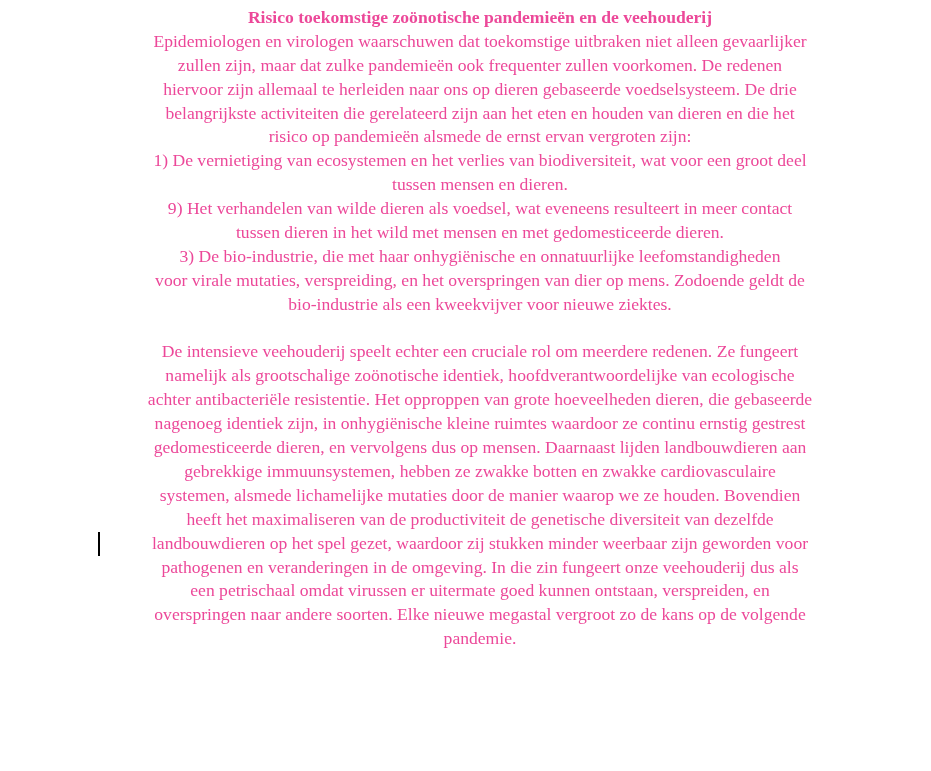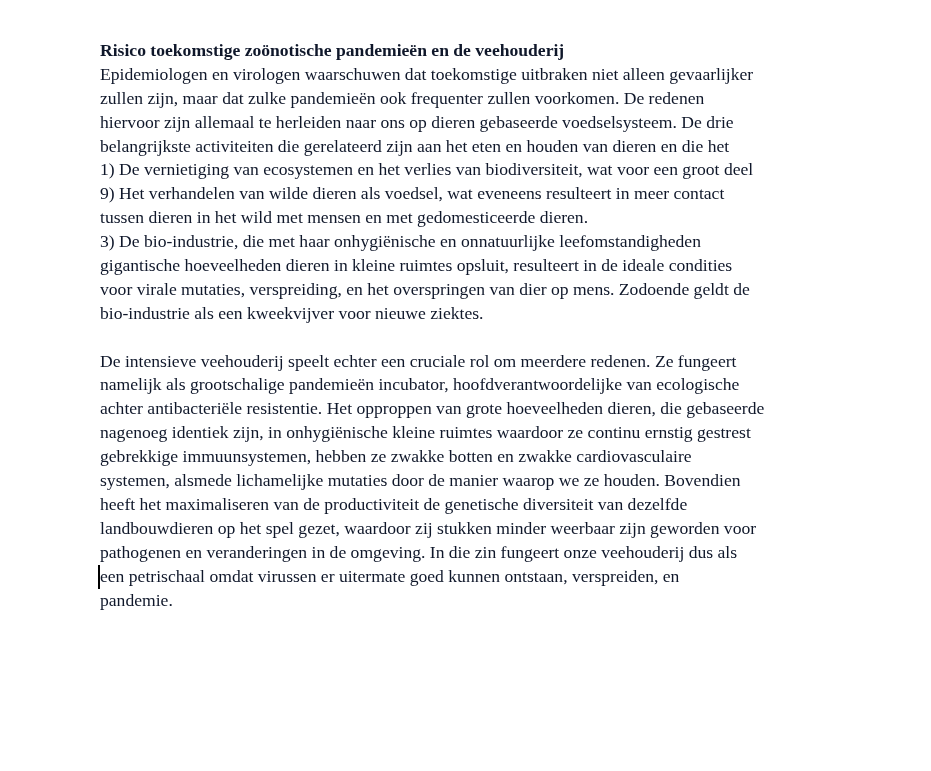--- a/index.html
+++ b/index.html
@@ -6,26 +6,27 @@
     margin: 0;
     padding: 0;
     width: 931px;
     height: 771px;
     background: #ffffff;
     overflow: hidden;
   }
   .page {
     position: absolute;
     left: 100px;
-    top: 39px;
+    top: 6px;
     width: 760px;
-    color: #0f172a;
+    color: #ec4899;
     font-family: "Liberation Serif", "DejaVu Serif", serif;
     font-size: 17.6px;
     line-height: 23.9px;
+    text-align: center;
   }
   .title {
     margin: 0;
     font-size: 17.6px;
     font-weight: bold;
     line-height: 23.9px;
     white-space: nowrap;
   }
   .block { margin: 0; padding: 0; }
   .line {
@@ -45,45 +46,48 @@
 <body>
 
 <div class="page">
   <h1 class="title">Risico toekomstige zoönotische pandemieën en de veehouderij</h1>
   <div>
       <div class="block">
         <div class="line">Epidemiologen en virologen waarschuwen dat toekomstige uitbraken niet alleen gevaarlijker</div>
         <div class="line">zullen zijn, maar dat zulke pandemieën ook frequenter zullen voorkomen. De redenen</div>
         <div class="line">hiervoor zijn allemaal te herleiden naar ons op dieren gebaseerde voedselsysteem. De drie</div>
         <div class="line">belangrijkste activiteiten die gerelateerd zijn aan het eten en houden van dieren en die het</div>
+        <div class="line">risico op pandemieën alsmede de ernst ervan vergroten zijn:</div>
       </div>
       <div class="block">
         <div class="line">1) De vernietiging van ecosystemen en het verlies van biodiversiteit, wat voor een groot deel</div>
+        <div class="line">tussen mensen en dieren.</div>
       </div>
       <div class="block">
         <div class="line">9) Het verhandelen van wilde dieren als voedsel, wat eveneens resulteert in meer contact</div>
         <div class="line">tussen dieren in het wild met mensen en met gedomesticeerde dieren.</div>
       </div>
       <div class="block">
         <div class="line">3) De bio-industrie, die met haar onhygiënische en onnatuurlijke leefomstandigheden</div>
-        <div class="line">gigantische hoeveelheden dieren in kleine ruimtes opsluit, resulteert in de ideale condities</div>
         <div class="line">voor virale mutaties, verspreiding, en het overspringen van dier op mens. Zodoende geldt de</div>
         <div class="line">bio-industrie als een kweekvijver voor nieuwe ziektes.</div>
       </div>
       <div class="block">
         <div class="line"></div>
       </div>
       <div class="block">
         <div class="line">De intensieve veehouderij speelt echter een cruciale rol om meerdere redenen. Ze fungeert</div>
-        <div class="line">namelijk als grootschalige pandemieën incubator, hoofdverantwoordelijke van ecologische</div>
+        <div class="line">namelijk als grootschalige zoönotische identiek, hoofdverantwoordelijke van ecologische</div>
         <div class="line">achter antibacteriële resistentie. Het opproppen van grote hoeveelheden dieren, die gebaseerde</div>
         <div class="line">nagenoeg identiek zijn, in onhygiënische kleine ruimtes waardoor ze continu ernstig gestrest</div>
+        <div class="line">gedomesticeerde dieren, en vervolgens dus op mensen. Daarnaast lijden landbouwdieren aan</div>
         <div class="line">gebrekkige immuunsystemen, hebben ze zwakke botten en zwakke cardiovasculaire</div>
         <div class="line">systemen, alsmede lichamelijke mutaties door de manier waarop we ze houden. Bovendien</div>
         <div class="line">heeft het maximaliseren van de productiviteit de genetische diversiteit van dezelfde</div>
         <div class="line">landbouwdieren op het spel gezet, waardoor zij stukken minder weerbaar zijn geworden voor</div>
         <div class="line">pathogenen en veranderingen in de omgeving. In die zin fungeert onze veehouderij dus als</div>
         <div class="line">een petrischaal omdat virussen er uitermate goed kunnen ontstaan, verspreiden, en</div>
+        <div class="line">overspringen naar andere soorten. Elke nieuwe megastal vergroot zo de kans op de volgende</div>
         <div class="line">pandemie.</div>
       </div>
     </div>
   <div class="caret"></div>
 </div>
 
 </body></html>

